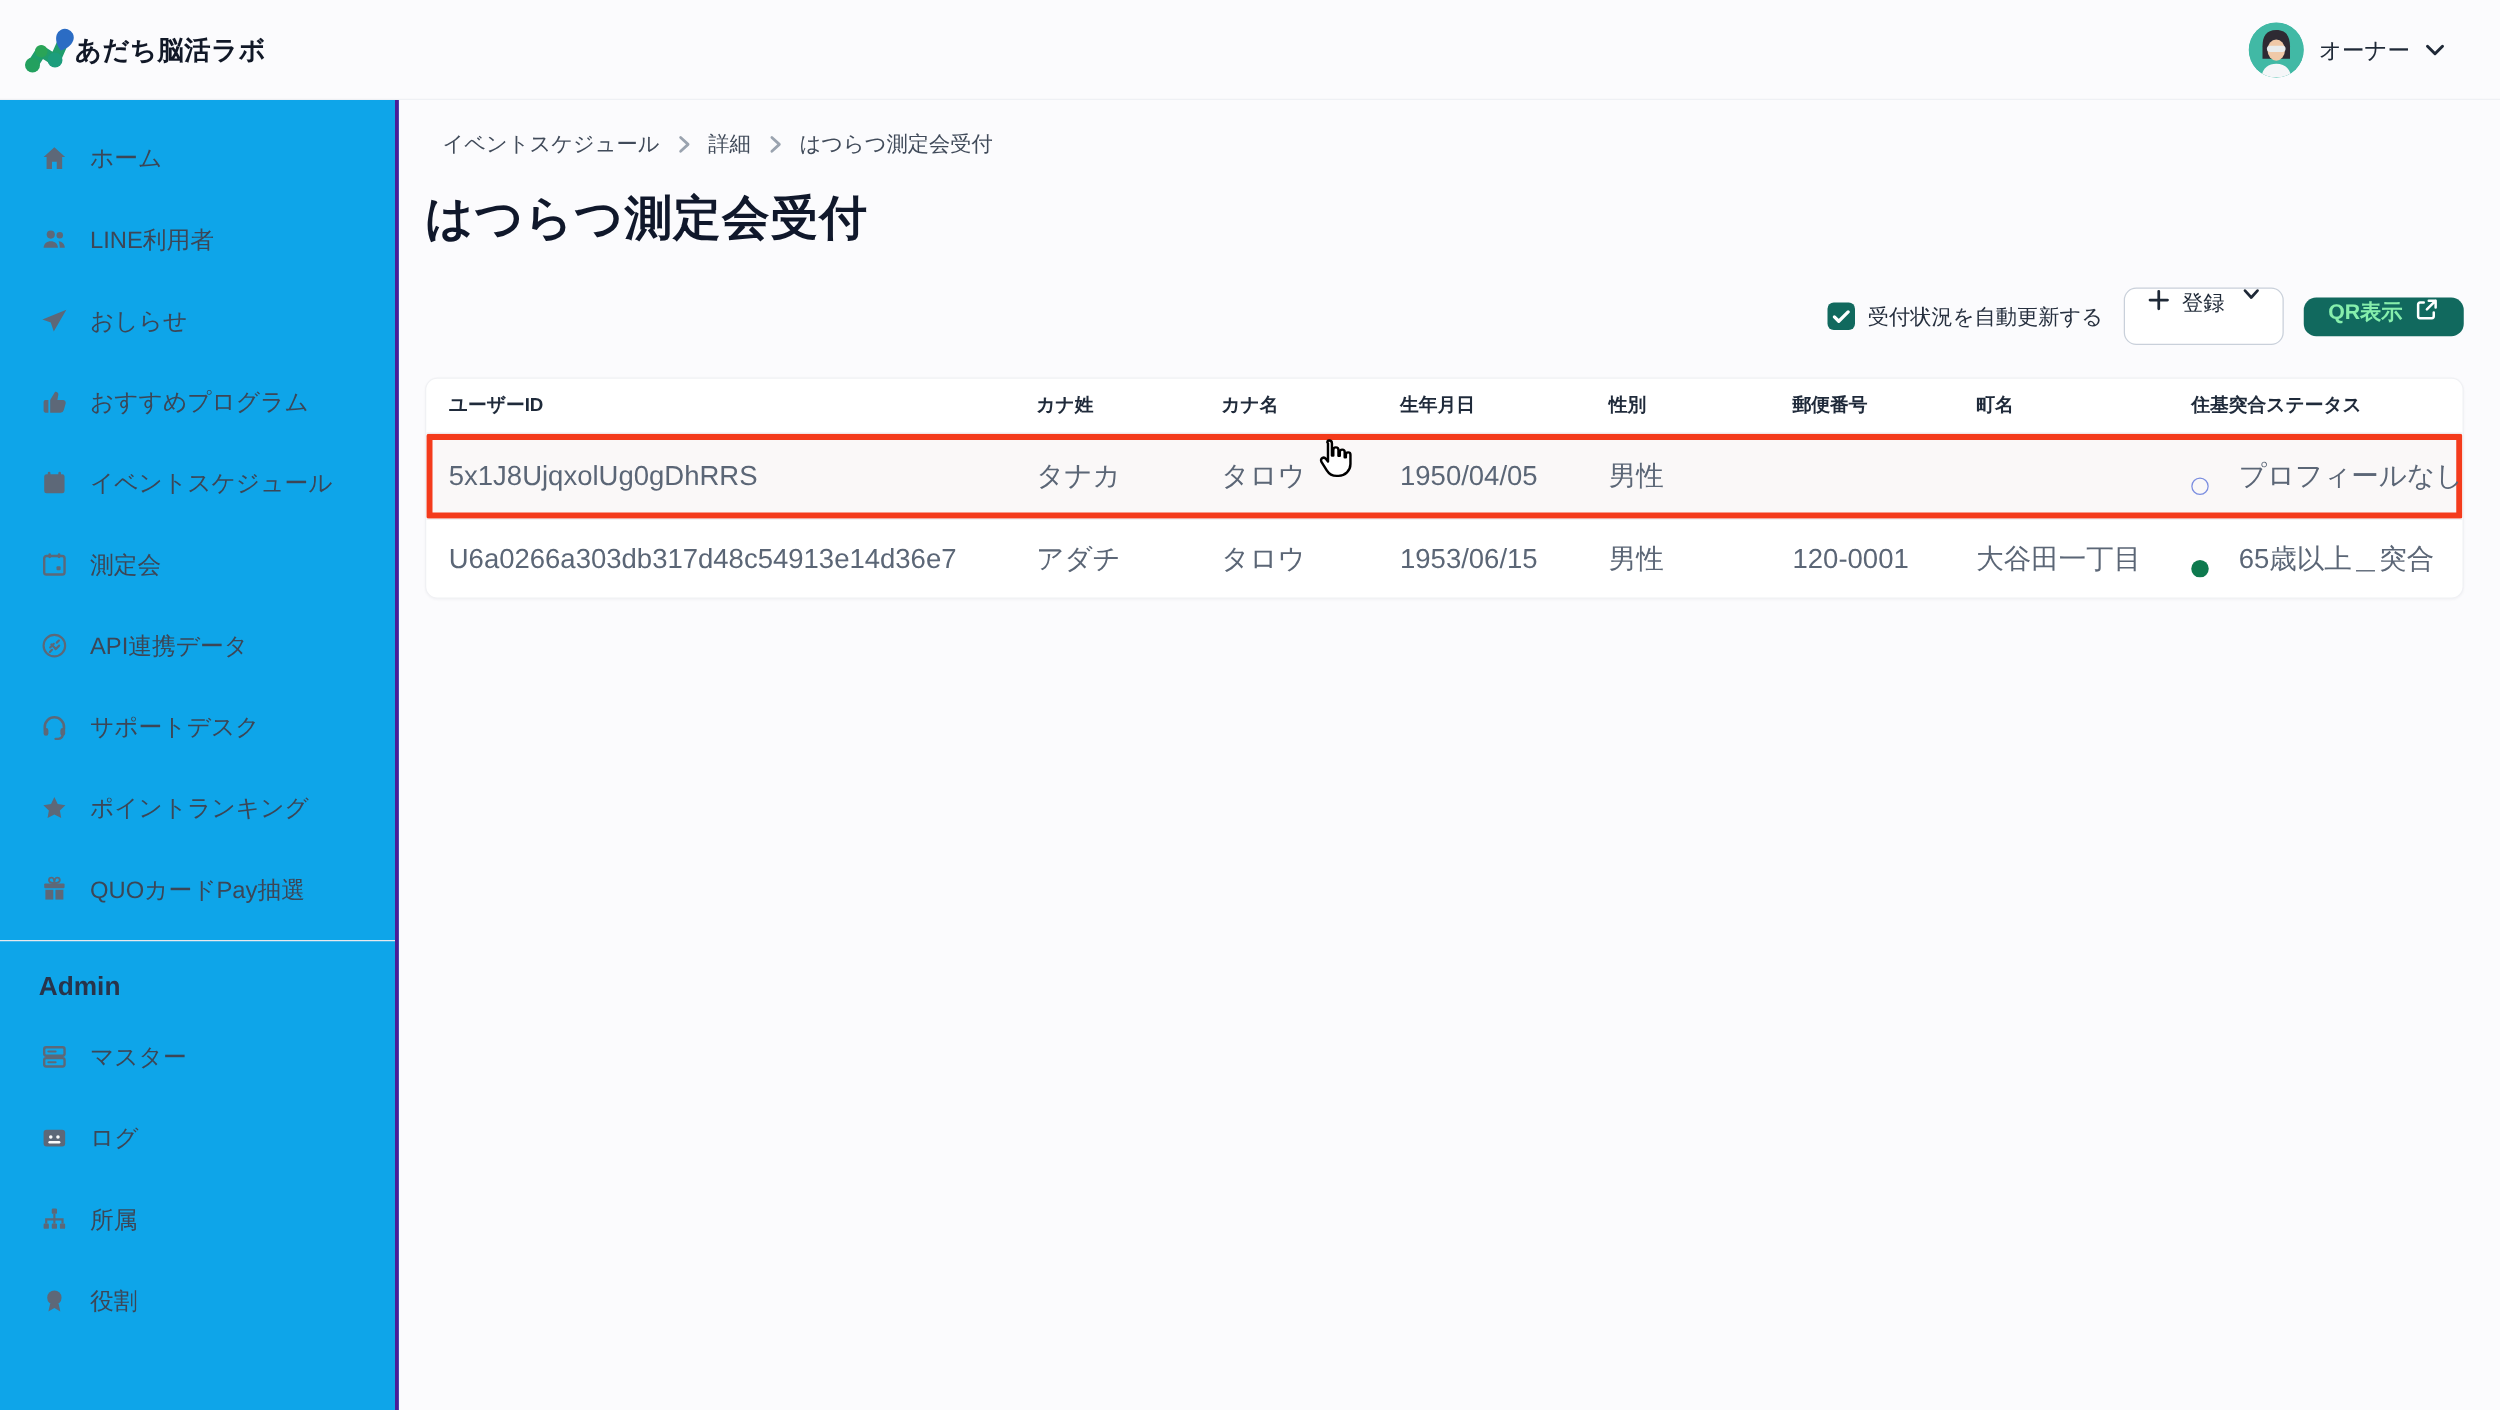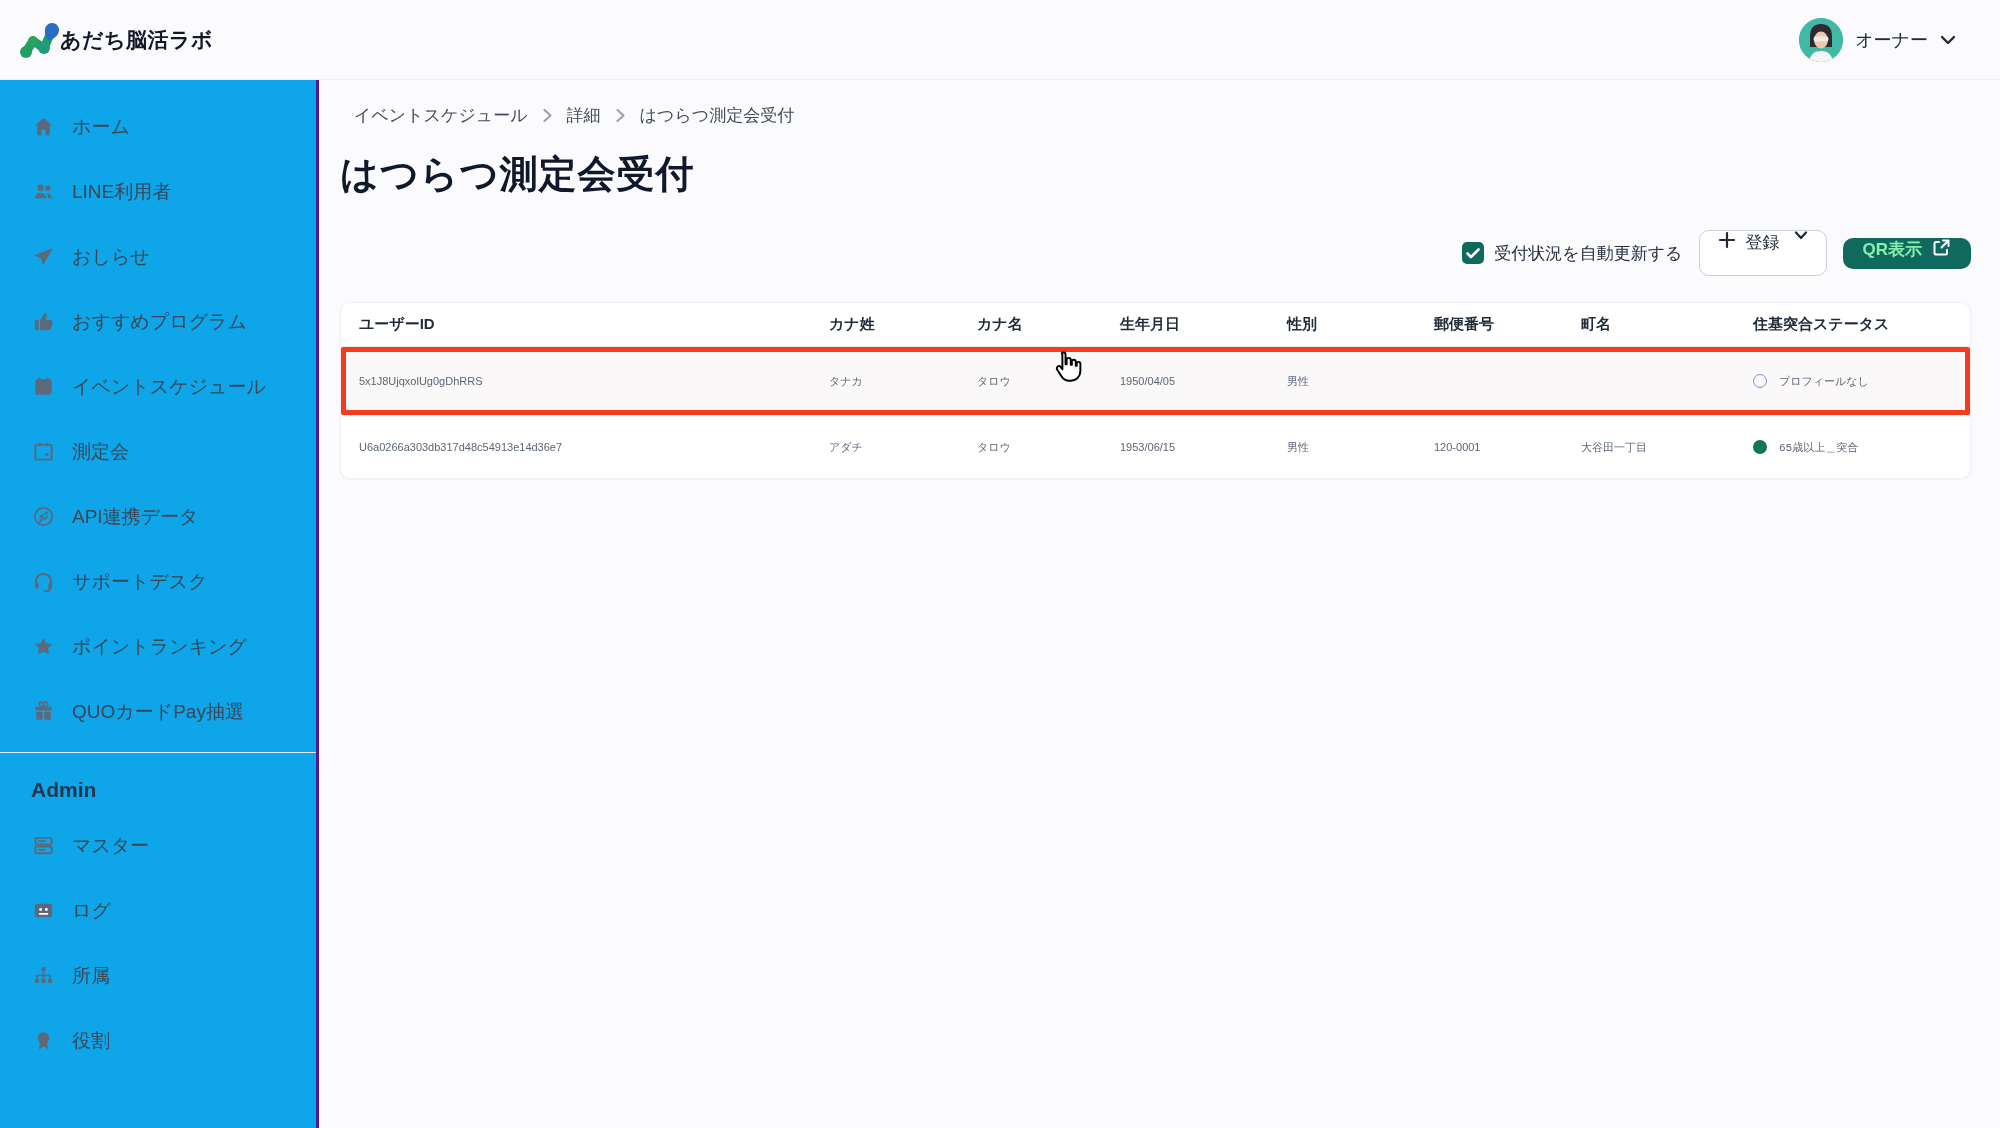--- a/index.html
+++ b/index.html
@@ -51,28 +51,28 @@
     height:46px; padding:0 18px; }
   .btn-qr { background:var(--accent); color:#86efac; font-weight:700;
     height:31px; padding:0 20px; border:none; }
 
   
   .table { margin-top:26px; background:#fff; border:1px solid #f0f1f4;
     border-radius:10px; box-shadow:0 1px 2px rgba(16,24,40,.04); overflow:hidden; }
   .trow { display:flex; align-items:center; }
   .thead .cell { font-size:15px; font-weight:700; color:#1f2a3a; }
   .thead { height:44px; border-bottom:1px solid #edeff3; }
-  .drow { height:63px; font-size:11px; color:#5b6676; cursor:pointer; }
+  .drow { height:63px; font-size:22px; color:#5b6676; cursor:pointer; }
   .drow + .drow { border-top:1px solid #f1f2f5; }
   .drow.highlighted { height:68px; background:#faf8f8; border-radius:2px;
     box-shadow:inset 0 0 0 5px var(--highlight); border-top:none; }
   .cell { padding:0 10px 0 18px; flex:0 0 auto; white-space:nowrap; overflow:hidden; }
   .c0 { width:470px; } .c1 { width:148px; } .c2 { width:143px; } .c3 { width:167px; }
   .c4 { width:147px; } .c5 { width:147px; } .c6 { width:172px; } .c7 { width:235px; }
-  .status-cell { display:flex; align-items:flex-start; gap:12px;font-family:Liberation Mono, monospace; }
+  .status-cell { display:flex; align-items:flex-end; gap:24px; }
   .dot { width:14px; height:14px; border-radius:50%; flex:0 0 auto; }
   .dot.none { border:1.5px solid var(--statusNone); background:transparent; }
   .dot.matched { background:var(--statusMatched); }
 
   .cursor-hand { position:absolute; left:1052px; top:350px; width:30px; height:34px; z-index:9; }
 </style>
 </head>
 <body>
 
 <header class="topbar">

